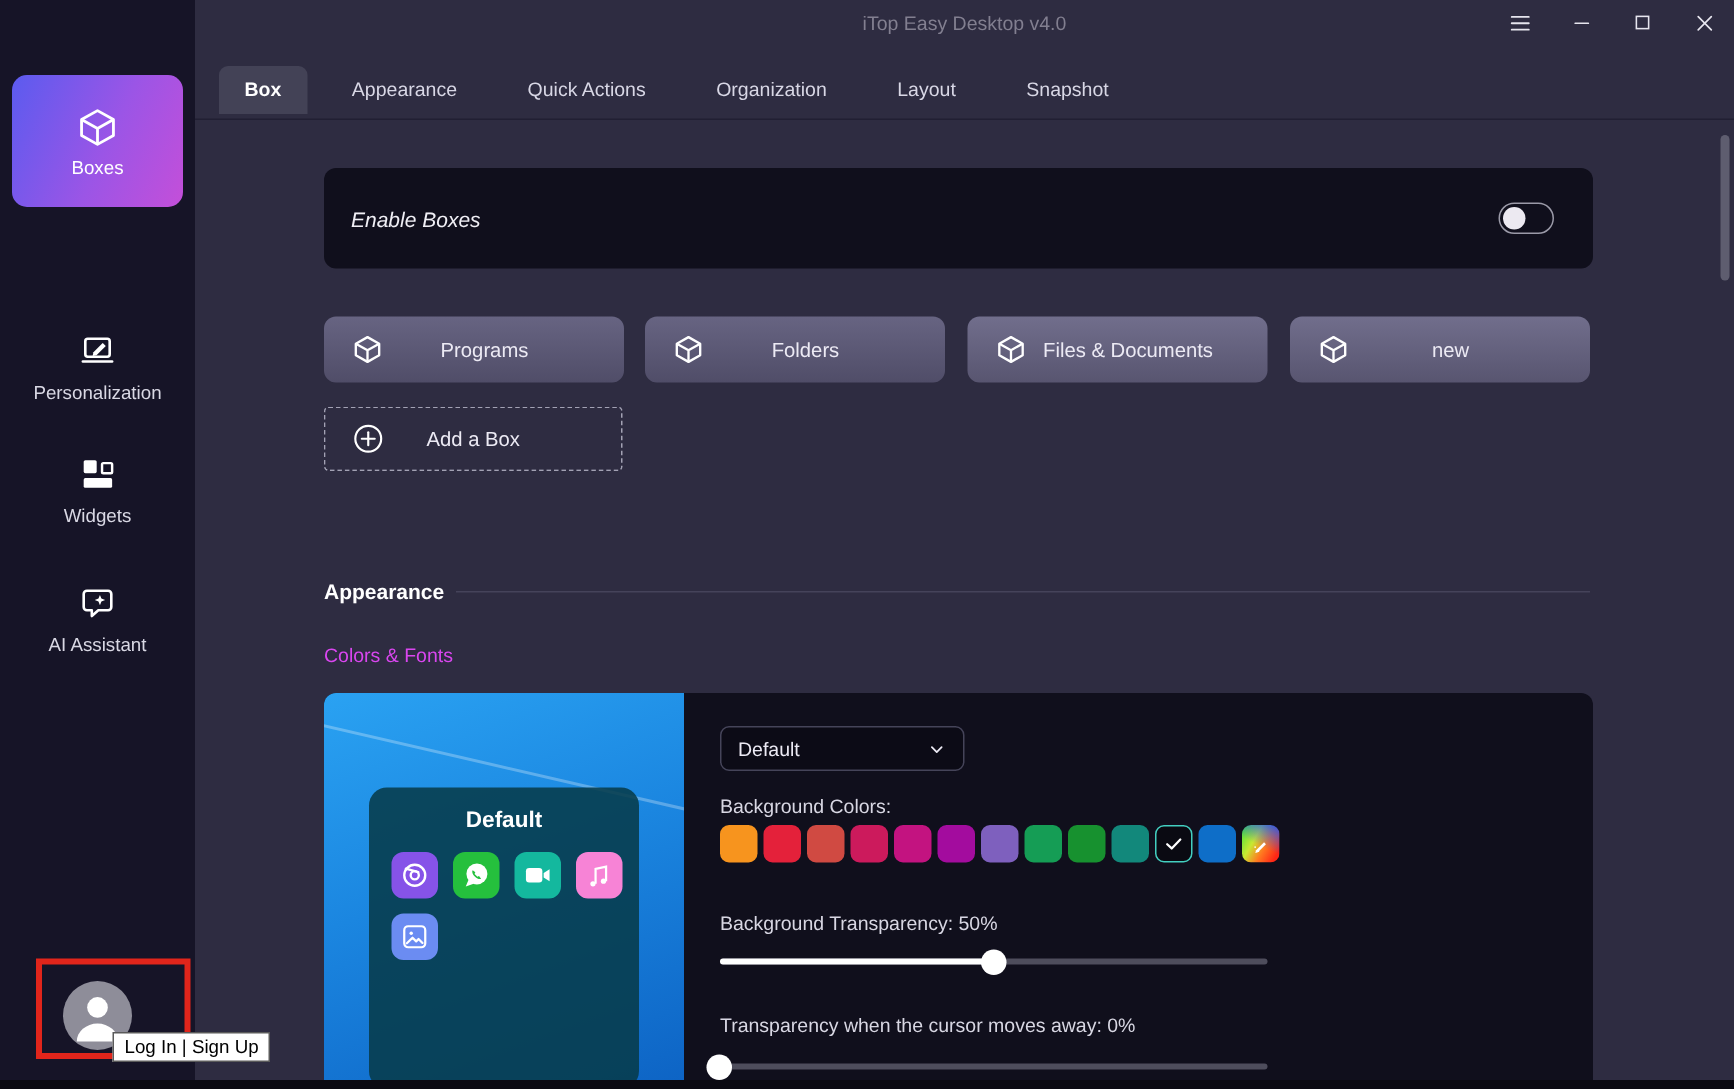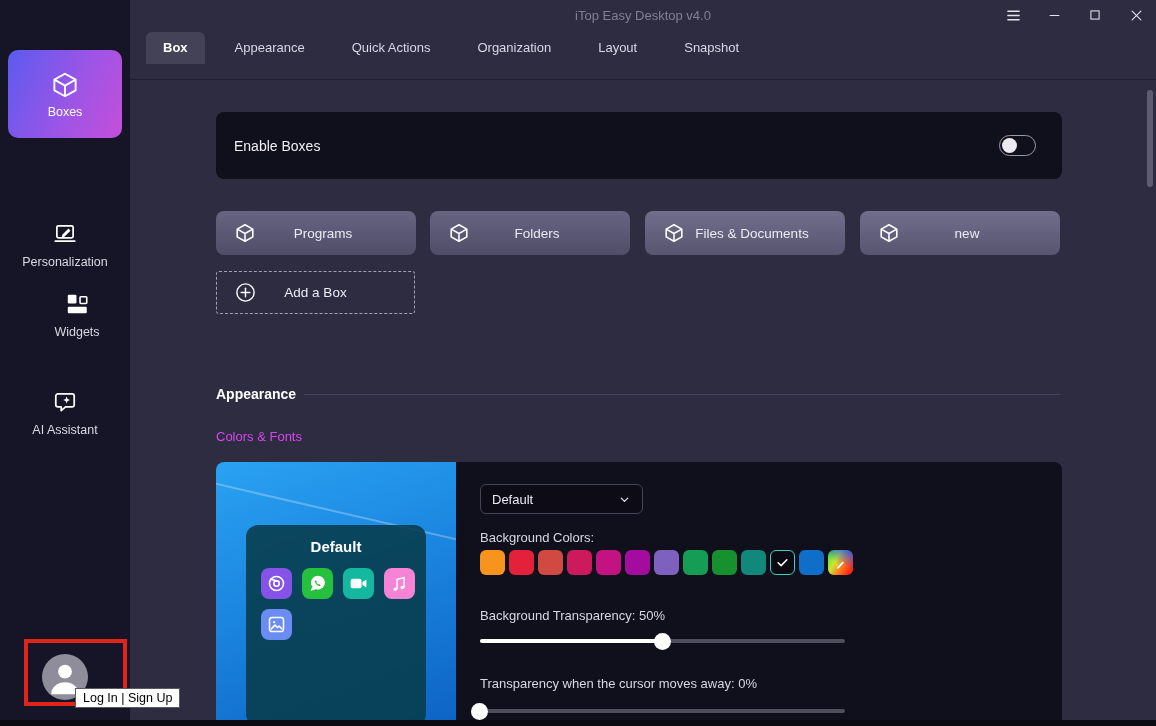--- a/index.html
+++ b/index.html
@@ -47,32 +47,32 @@
     color:#827f90; font-size:13px;
   }
   .win-controls {
     position:absolute; right:10px; top:0; height:30px;
     display:flex; align-items:center; gap:21px; color:#e6e5ee;
   }
   .win-btn { width:20px; height:20px; display:flex; align-items:center; justify-content:center; cursor:pointer; }
 
   
   .tab-divider { position:absolute; left:130px; top:79px; width:1026px; height:1px; background:#211f33; }
-  .tabbar { position:absolute; left:146px; top:32px; height:32px; display:flex; gap:13px; }
+  .tabbar { position:absolute; left:146px; top:44px; height:32px; display:flex; gap:13px; }
   .tab {
     height:32px; line-height:32px; padding:0 17px; font-size:13px; color:#d8d7e5; cursor:pointer;
     border-radius:6px 6px 0 0;
   }
   .tab.active { background:#434256; color:#ffffff; font-weight:bold; }
 
   
   .enable-card {
     position:absolute; left:216px; top:112px; width:846px; height:67px;
     background:#100f1c; border-radius:8px;
-    display:flex; align-items:center; justify-content:space-between; padding:0 26px 0 18px;
+    display:flex; align-items:center; justify-content:space-between; padding:0 26px 0 18px;font-style:italic;
   }
   .enable-card .lbl { font-size:14px; color:#f0eff5; }
   .toggle {
     width:37px; height:21px; border:1px solid #9b9aa8; border-radius:11px; position:relative; cursor:pointer;
   }
   .toggle .knob { position:absolute; left:2px; top:2px; width:15px; height:15px; border-radius:50%; background:#ece9f1; }
 
   
   .box-btn {
     position:absolute; top:211px; width:200px; height:44px; border-radius:8px;
@@ -169,21 +169,21 @@
     <span>
       <svg width="26" height="26" viewBox="0 0 24 24" fill="none" stroke="#fff" stroke-width="1.6" stroke-linejoin="round" stroke-linecap="round">
         <rect x="4.5" y="4.5" width="15" height="11" rx="1.5"></rect>
         <line x1="3" y1="18.5" x2="21" y2="18.5"></line>
         <path d="M9.5 12.7 L15.2 7 l1.9 1.9 -5.7 5.7 -2.4 0.5 Z" fill="#fff" stroke="none"></path>
       </svg>
     </span>
     <span>Personalization</span>
   </div>
 
-  <div class="side-item" style="top:291px;margin-left:12px;">
+  <div class="side-item" style="top:303px;">
     <span>
       <svg width="26" height="26" viewBox="0 0 24 24" fill="none">
         <rect x="3.5" y="3.5" width="8" height="8" rx="1" fill="#fff"></rect>
         <rect x="14.8" y="5.3" width="6.2" height="6.2" rx="0.8" stroke="#fff" stroke-width="1.5"></rect>
         <rect x="3.5" y="14.5" width="17.5" height="6" rx="1" fill="#fff"></rect>
       </svg>
     </span>
     <span>Widgets</span>
   </div>
 

